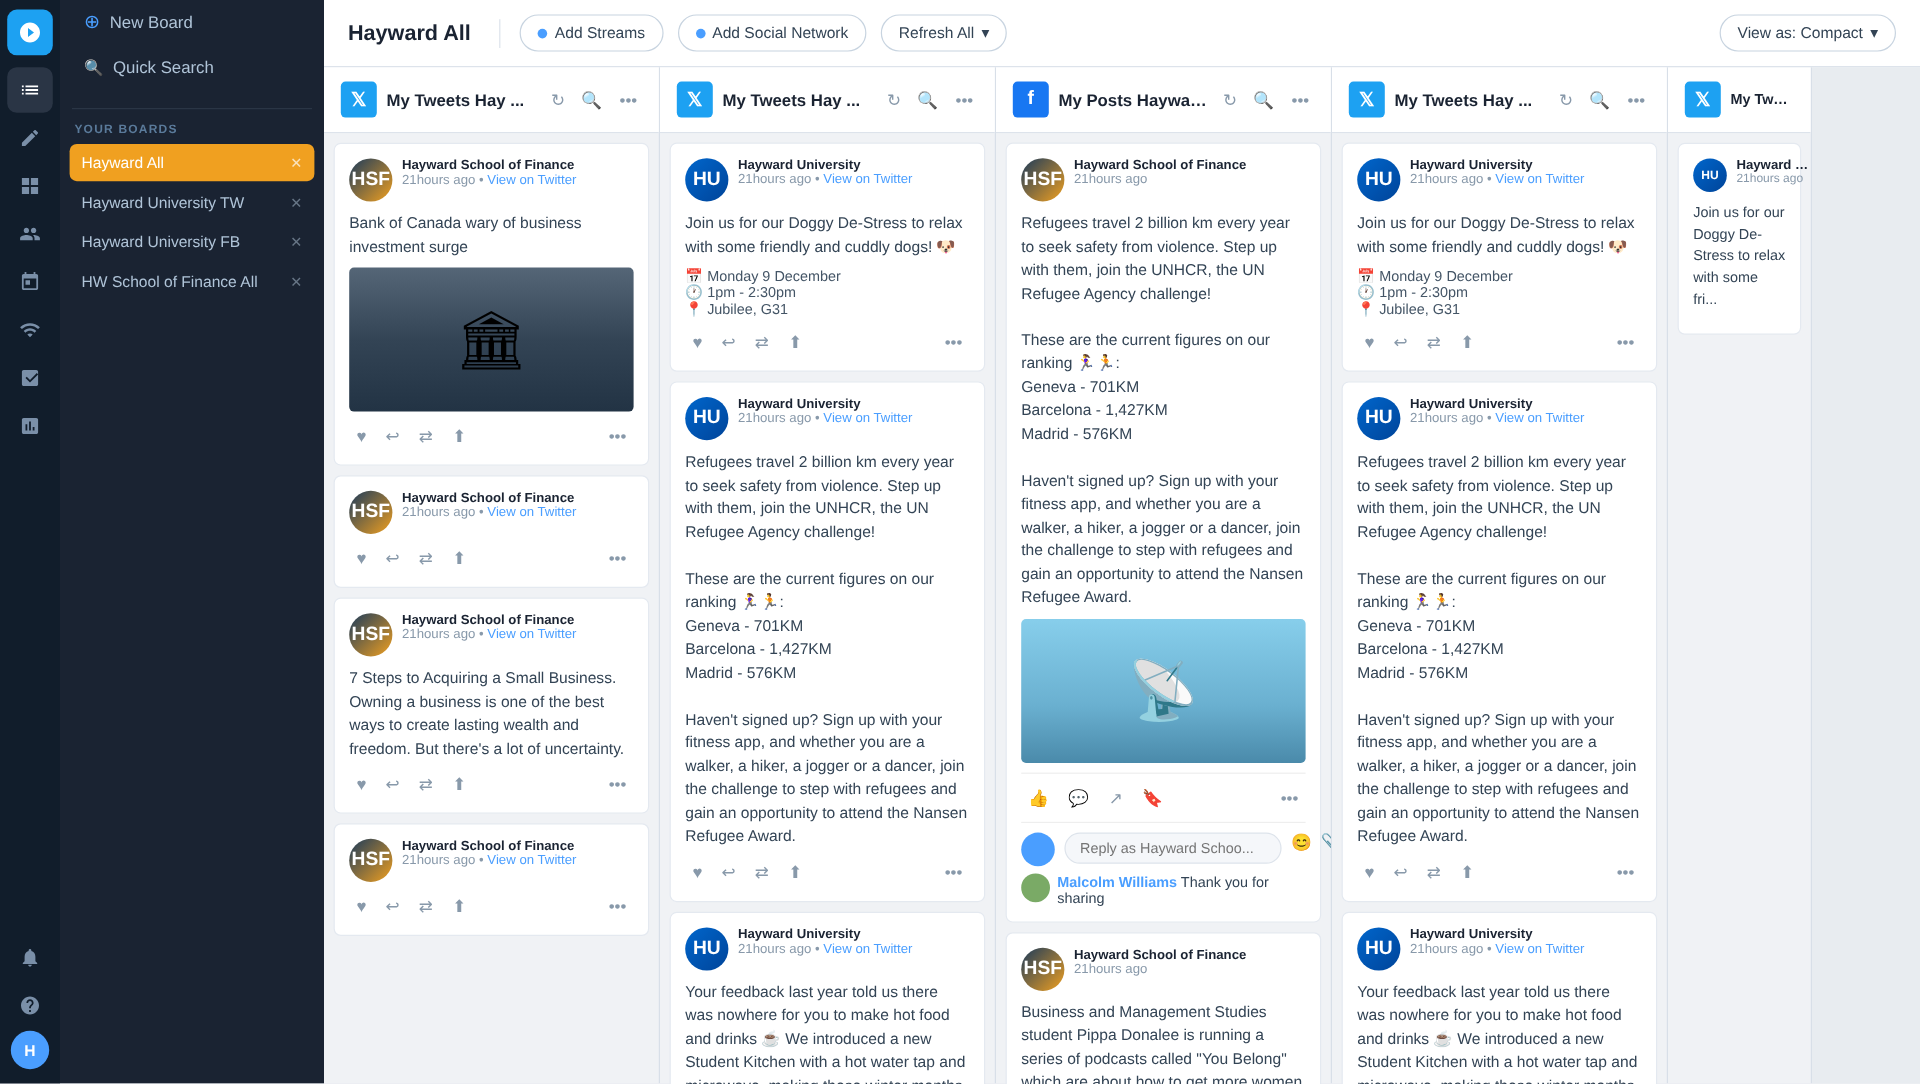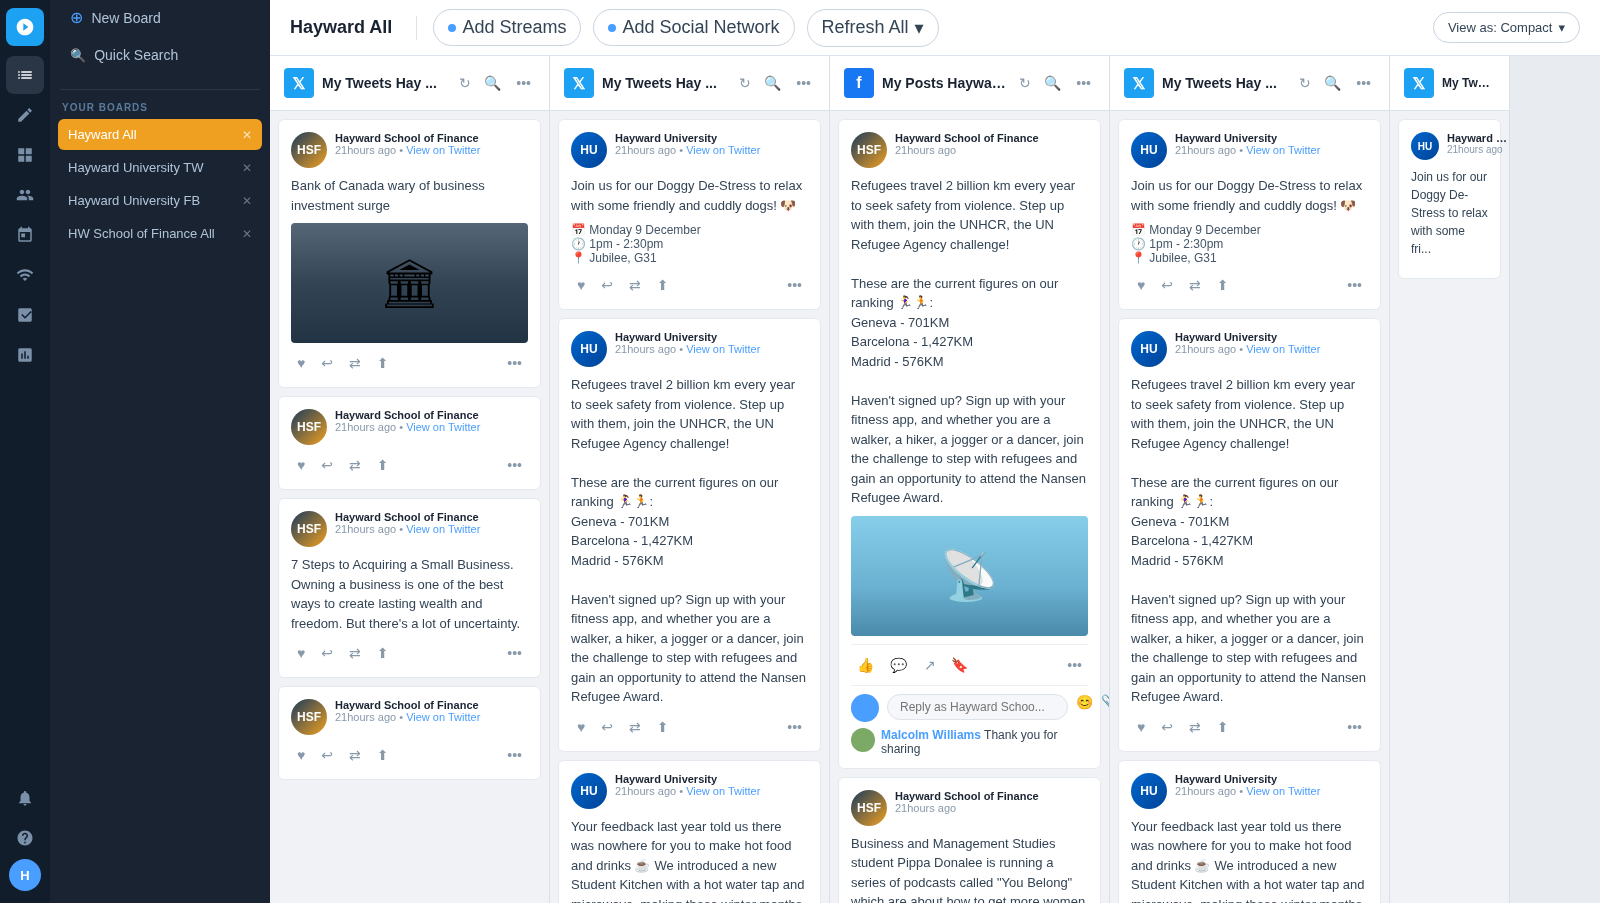--- a/index.html
+++ b/index.html
@@ -56,44 +56,44 @@
       color: #1a2332;
       margin-right: 8px;
     }
     .divider-v {
       width: 1px;
       height: 24px;
       background: #dde3eb;
       margin: 0 4px;
     }
     .top-btn {
-      display: flex;
-      align-items: center;
-      gap: 6px;
-      padding: 7px 14px;
-      border-radius: 20px;
-      border: 1.5px solid #c8d4e0;
-      background: #fff;
-      color: #334455;
-      font-size: 18px;
-      cursor: pointer;
-      font-weight: 500;
-    }
-    .view-btn {
-      margin-left: auto;
       display: flex;
       align-items: center;
       gap: 6px;
       padding: 7px 14px;
       border-radius: 20px;
       border: 1.5px solid #c8d4e0;
       background: #fff;
       color: #334455;
       font-size: 13px;
       cursor: pointer;
+      font-weight: 500;
+    }
+    .view-btn {
+      margin-left: auto;
+      display: flex;
+      align-items: center;
+      gap: 6px;
+      padding: 7px 14px;
+      border-radius: 20px;
+      border: 1.5px solid #c8d4e0;
+      background: #fff;
+      color: #334455;
+      font-size: 13px;
+      cursor: pointer;
     }
 
     
     .streams-area {
       flex: 1;
       display: flex;
       overflow-x: auto;
       padding: 0;
       background: #e8ecf0;
     }
@@ -187,21 +187,21 @@
     }
     .post-avatar {
       width: 36px;
       height: 36px;
       border-radius: 50%;
       background: #2a5f8f;
       display: flex;
       align-items: center;
       justify-content: center;
       color: #fff;
-      font-size: 12px;
+      font-size: 16px;
       font-weight: 700;
       flex-shrink: 0;
       overflow: hidden;
     }
     .post-avatar.hayward { background: linear-gradient(135deg, #1a3a5c, #f0a020); }
     .post-avatar.hu { background: linear-gradient(135deg, #0066cc, #004499); }
     .post-meta { flex: 1; }
     .post-author {
       font-size: 11px;
       font-weight: 700;

